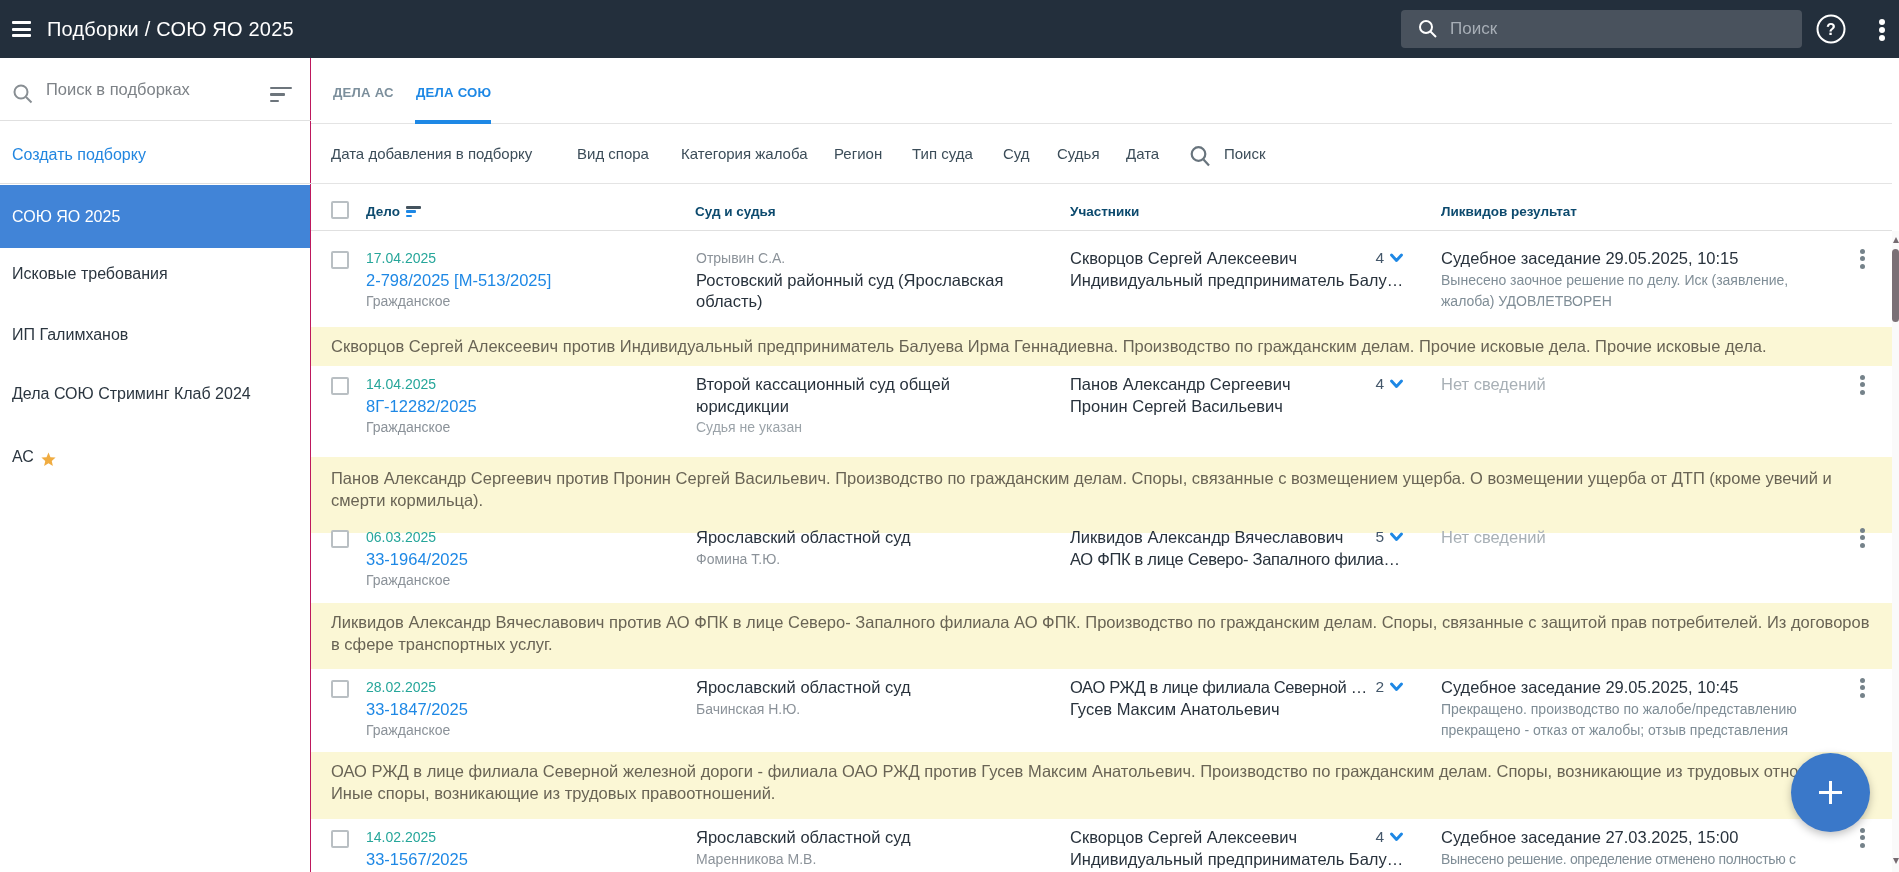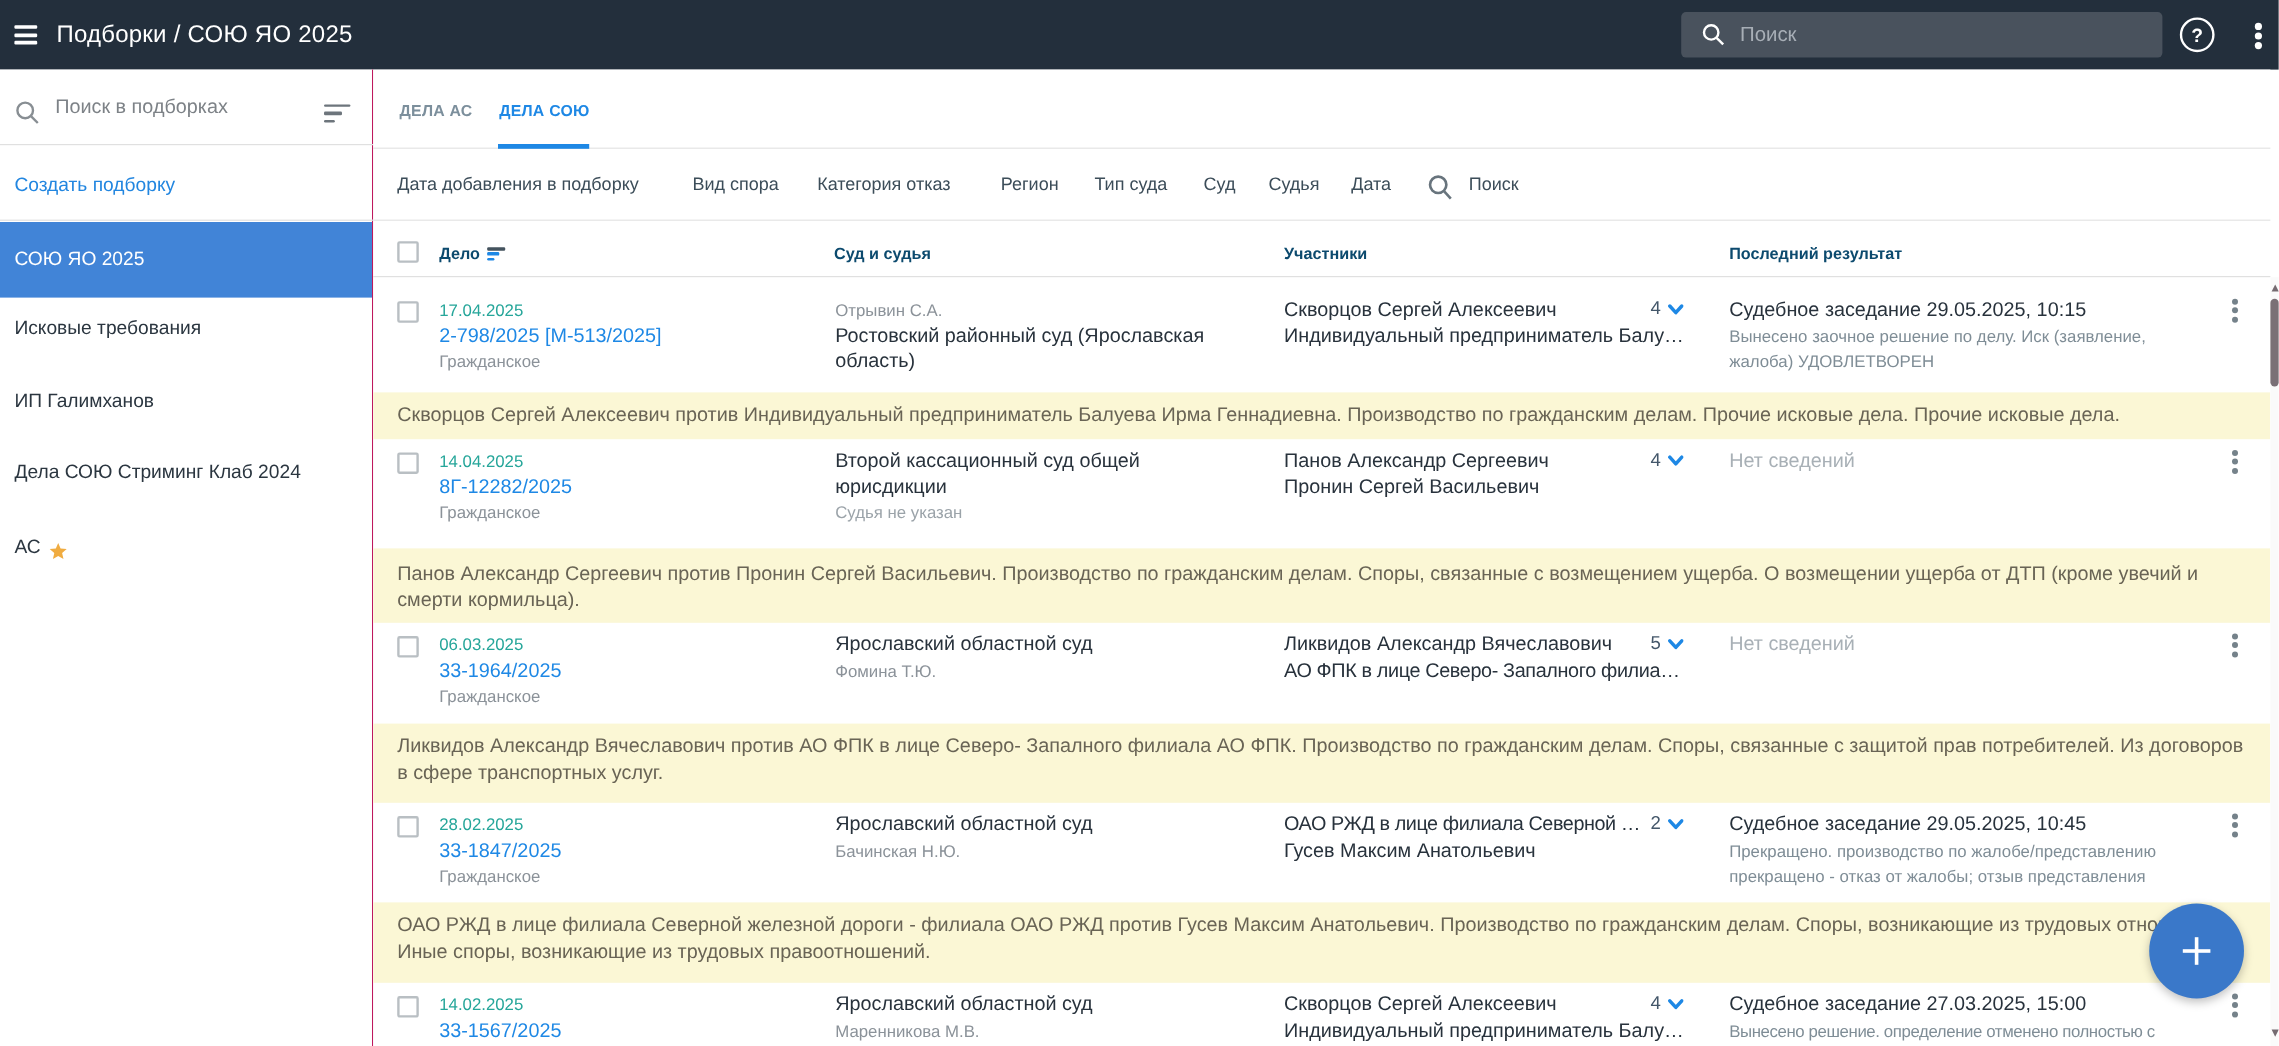--- a/index.html
+++ b/index.html
@@ -162,21 +162,21 @@
 
   <div class="main">
     <div class="tabs">
       <div class="tab tab1">ДЕЛА АС</div>
       <div class="tab tab2">ДЕЛА СОЮ</div>
       <div class="tabline"></div>
     </div>
     <div class="filters">
       <div class="flt" style="left:20px">Дата добавления в подборку</div>
       <div class="flt" style="left:266px">Вид спора</div>
-      <div class="flt" style="left:370px">Категория отказ</div>
+      <div class="flt" style="left:370px">Категория жалоба</div>
       <div class="flt" style="left:523px">Регион</div>
       <div class="flt" style="left:601px">Тип суда</div>
       <div class="flt" style="left:692px">Суд</div>
       <div class="flt" style="left:746px">Судья</div>
       <div class="flt" style="left:815px">Дата</div>
       <svg class="fsearch" width="20" height="22" viewBox="0 0 20 22">
           <circle cx="8.5" cy="9" r="6.8" fill="none" stroke="#68747d" stroke-width="2.2"></circle>
           <line x1="13.5" y1="14.5" x2="19" y2="20.5" stroke="#68747d" stroke-width="2.2"></line>
         </svg>
       <div class="flt" style="left:913px">Поиск</div>
@@ -184,21 +184,21 @@
     <div class="thead">
       <span class="cb" style="left:20px;top:17px"></span>
       <div class="th" style="left:55px">Дело</div>
       <div class="dsort">
           <i></i>
           <i></i>
           <i></i>
         </div>
       <div class="th" style="left:384px">Суд и судья</div>
       <div class="th" style="left:759px">Участники</div>
-      <div class="th" style="left:1130px">Последний результат</div>
+      <div class="th" style="left:1130px">Ликвидов результат</div>
     </div>
 
     <div class="rowsarea" id="rowsarea">
 
       <div class="row" style="top:0;height:96px">
         <span class="cb" style="left:20px;top:19.5px"></span>
         <div class="c1" style="top:17px">
           <div class="line date">17.04.2025</div>
           <div class="line clink">2-798/2025 [М-513/2025]</div>
           <div class="line sec">Гражданское</div>
@@ -252,21 +252,21 @@
         <div class="c5" style="top:8px">
           <div class="line nosv">Нет сведений</div>
         </div>
         <div class="rdots" style="top:8.5px">
             <i></i>
             <i></i>
             <i></i>
           </div>
       </div>
 
-      <div class="banner" style="top:226px;height:62px">
+      <div class="banner" style="top:226px;height:76px">
         <div style="top:10px">Панов Александр Сергеевич против Пронин Сергей Васильевич. Производство по гражданским делам. Споры, связанные с возмещением ущерба. О возмещении ущерба от ДТП (кроме увечий и смерти кормильца).</div>
       </div>
 
       <div class="row" style="top:288px;height:84px">
         <span class="cb" style="left:20px;top:10.5px"></span>
         <div class="c1" style="top:8px">
           <div class="line date">06.03.2025</div>
           <div class="line clink">33-1964/2025</div>
           <div class="line sec">Гражданское</div>
         </div>

